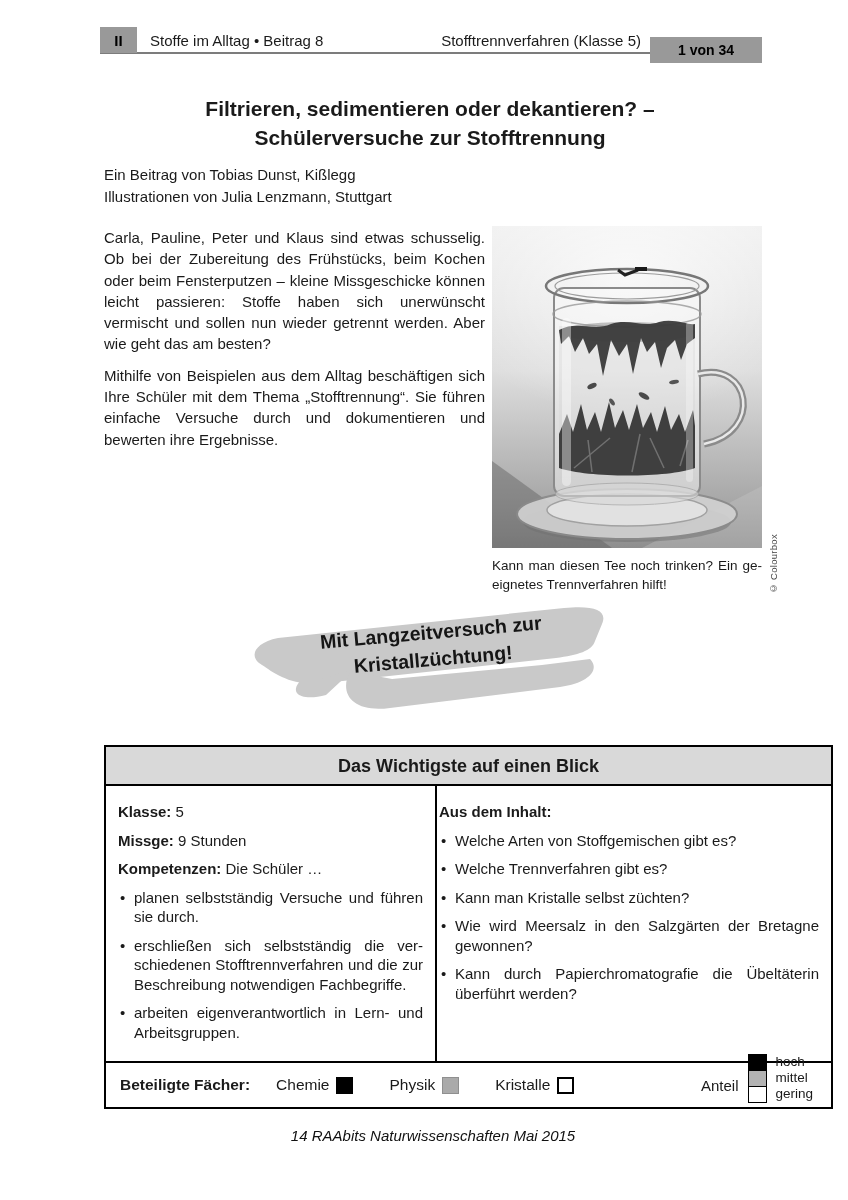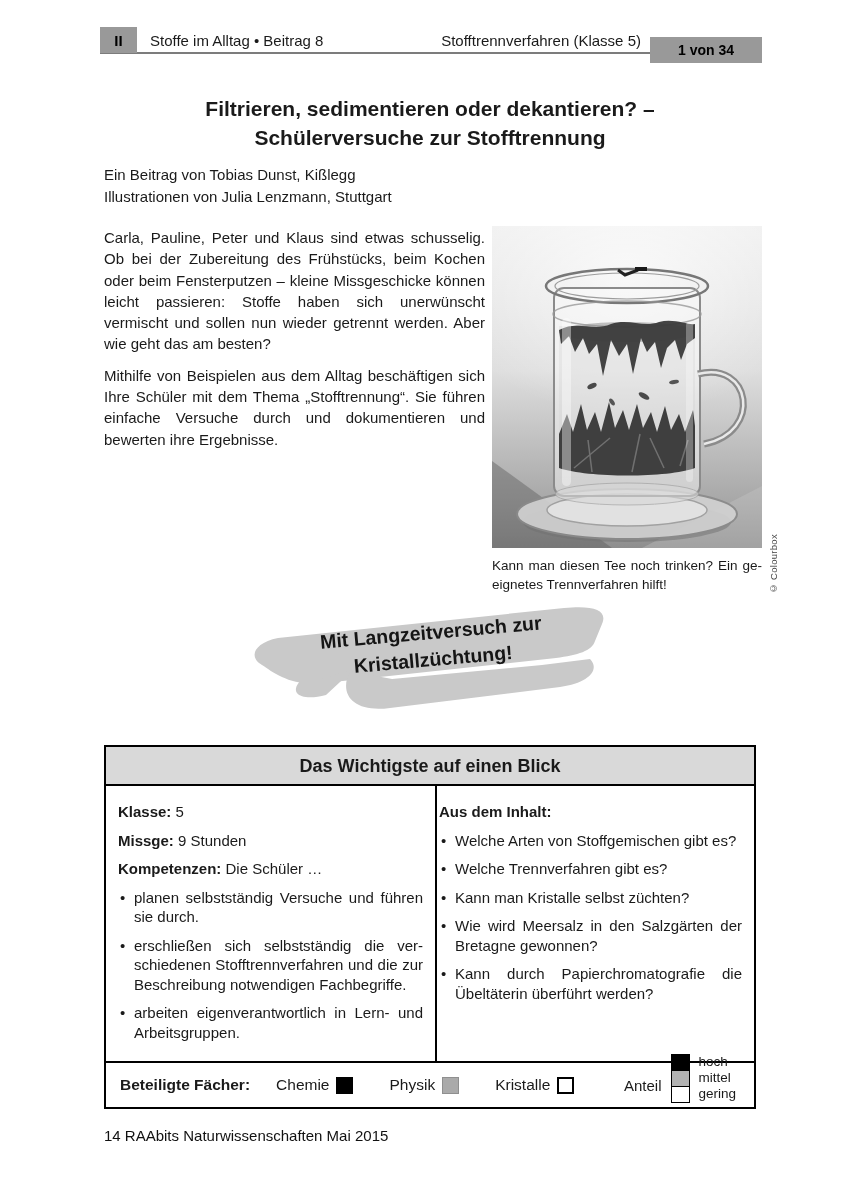--- a/index.html
+++ b/index.html
@@ -59,21 +59,21 @@
   .banner { position:absolute; top:603px; left:242px; width:380px; height:118px; }
   .banner svg { position:absolute; inset:0; }
   .banner-text {
     position:absolute; left:0; top:16px; width:100%;
     transform:rotate(-5deg); text-align:center;
     font-weight:bold; font-size:19.5px; line-height:27px; color:#151515;
   }
 
   
   .tbl {
-    position:absolute; top:745px; left:104px; width:652px;
+    position:absolute; top:745px; left:104px; width:729px;
     border:2px solid #000;
   }
   .tbl-header {
     height:39px; background:#d9d9d9; border-bottom:2px solid #000;
     text-align:center; font-weight:bold; font-size:18px; line-height:39px;
   }
   .tbl-body { display:flex; min-height:260px; font-size:15px; line-height:19.5px;border-radius:19px; }
   .col-l { width:331px; border-right:2px solid #000; padding:9px 12px 10px 12px; }
   .col-r { flex:1; padding:9px 12px 10px 2px; }
   .kv { margin:7px 0 9px 0; }
@@ -103,21 +103,21 @@
   .legend-squares { display:flex; flex-direction:column; }
   .legend-squares .lsq { width:19px; height:17px; border:1px solid #000; margin-bottom:-1px; }
   .lsq-hoch { background:#000; }
   .lsq-mittel { background:#b2b2b2; }
   .lsq-gering { background:#fff; }
   .legend-labels { margin-left:8px; font-size:13.5px; line-height:16px; }
 
   
   .imprint {
     position:absolute; top:1127px; left:104px; width:658px;
-    text-align:left; font-size:15px; color:#111;
+    text-align:center; font-style:italic; font-size:15px; color:#111;
   }
 </style>
 </head>
 <body>
 
 <div class="page">
 
   <div class="kopf">
     <div class="badge badge-sec">II</div>
     <div class="kopf-left">Stoffe im Alltag • Beitrag 8</div>

